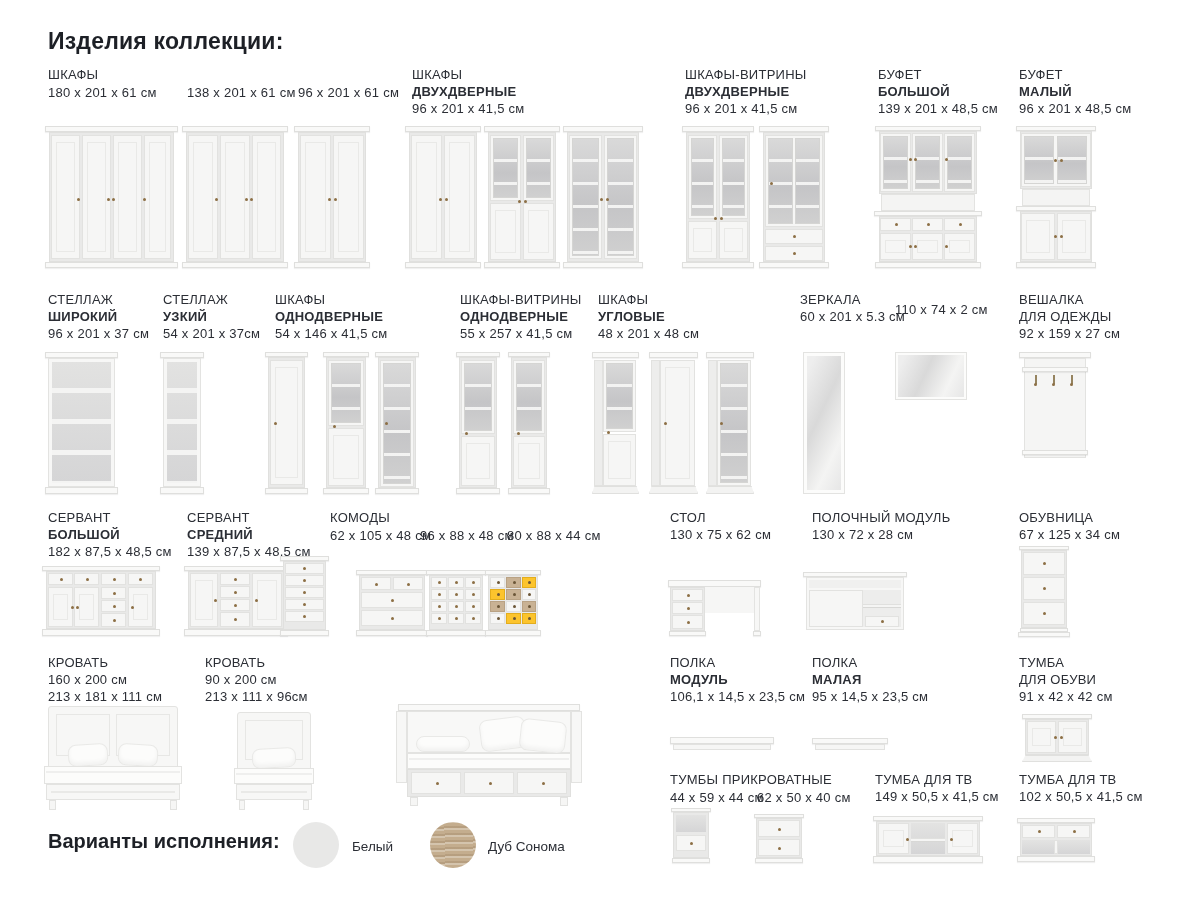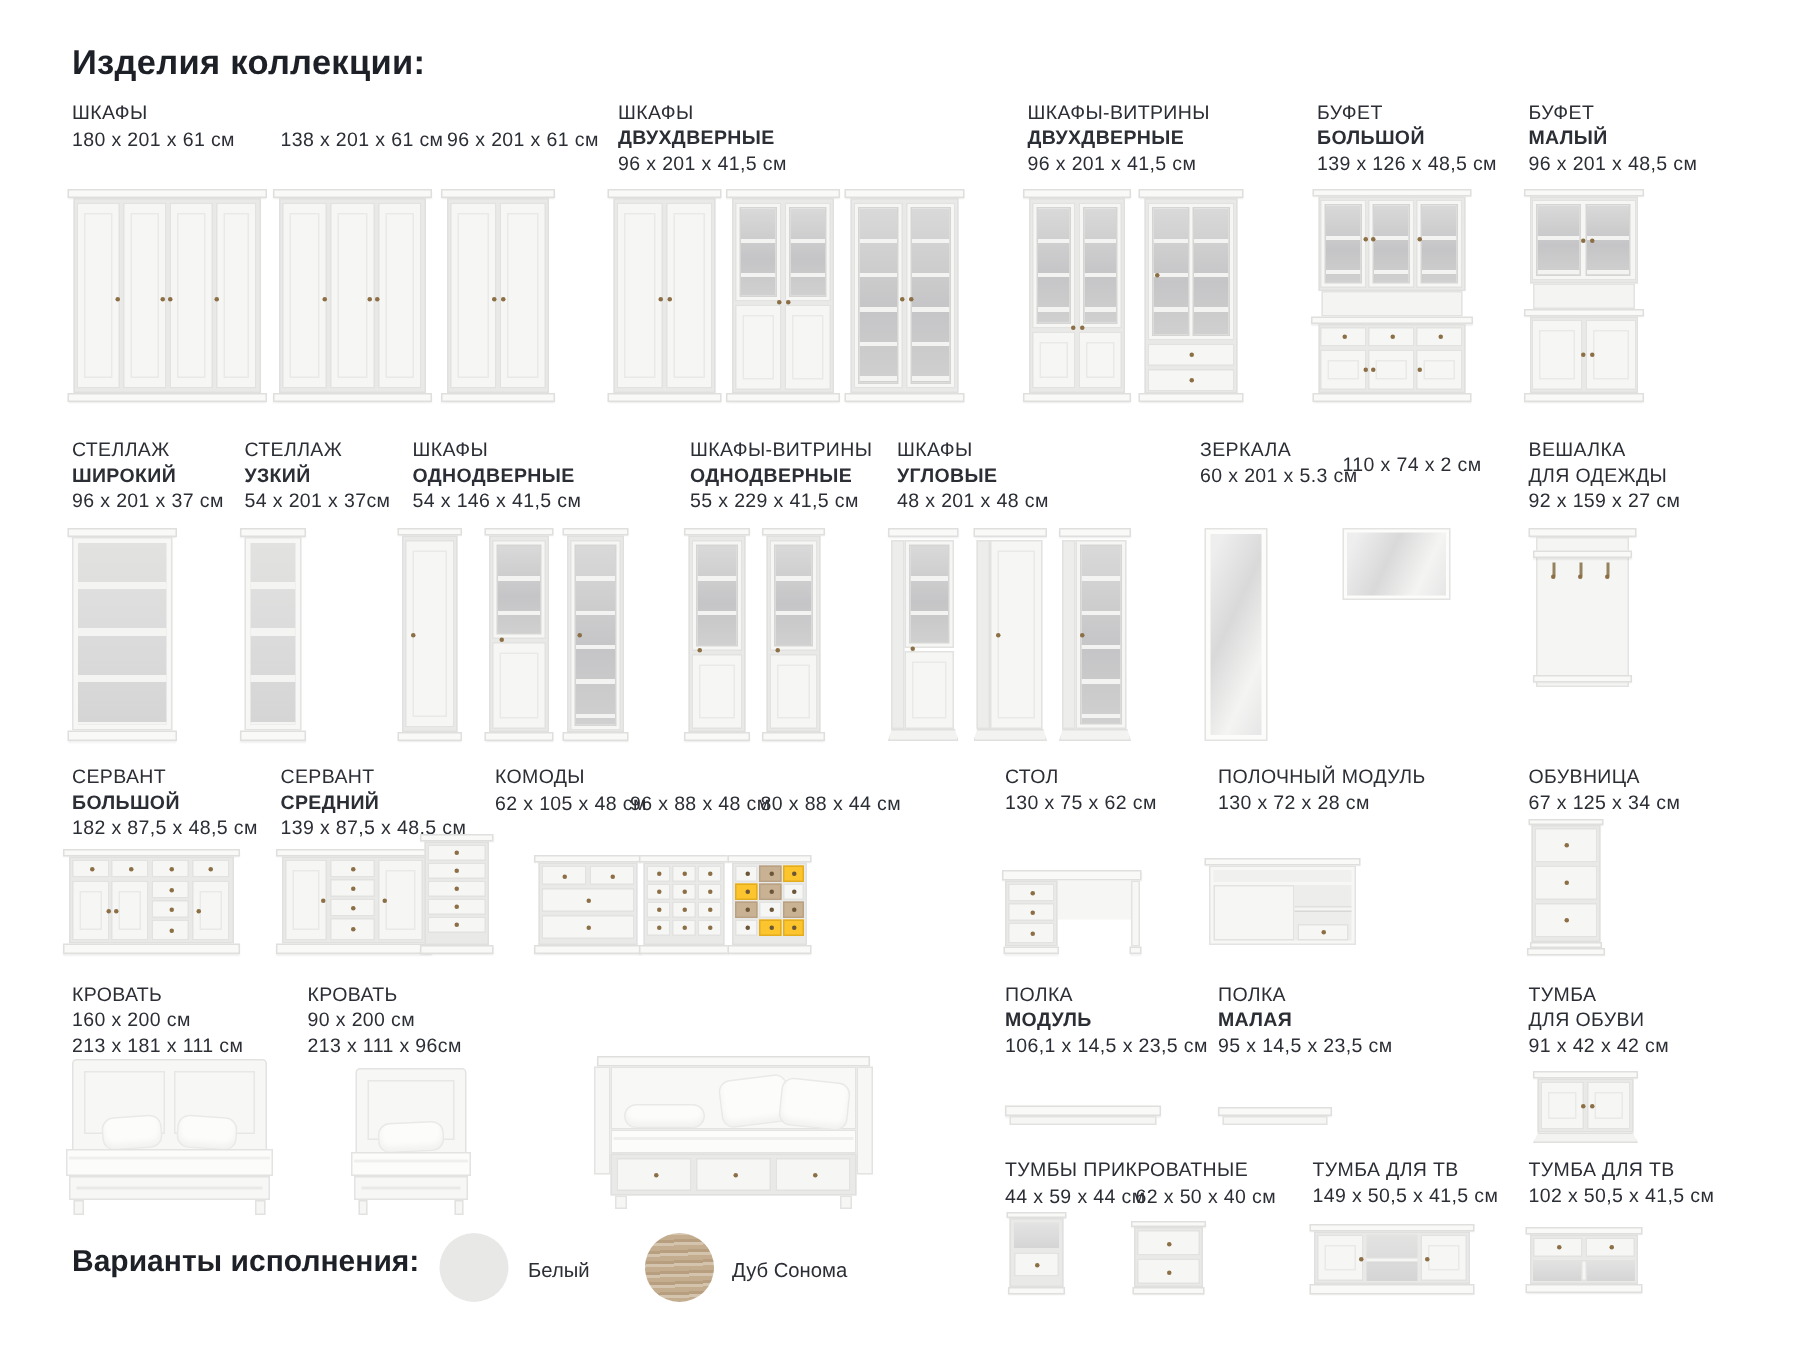--- a/index.html
+++ b/index.html
@@ -63,21 +63,21 @@
 
   <div class="lbl" style="left:685px;top:66px">
     <div>ШКАФЫ-ВИТРИНЫ</div>
     <div class="b">ДВУХДВЕРНЫЕ</div>
     <div>96 x 201 x 41,5 см</div>
   </div>
 
   <div class="lbl" style="left:878px;top:66px">
     <div>БУФЕТ</div>
     <div class="b">БОЛЬШОЙ</div>
-    <div>139 x 126 x 48,5 см</div>
+    <div>139 x 201 x 48,5 см</div>
   </div>
 
   <div class="lbl" style="left:1019px;top:66px">
     <div>БУФЕТ</div>
     <div class="b">МАЛЫЙ</div>
     <div>96 x 201 x 48,5 см</div>
   </div>
 
   <div class="it" style="left:48px;top:126px;width:127px;height:142px">
     <i class="cr" style="left:-3px;top:0;width:133px;height:6px"></i>
@@ -238,21 +238,21 @@
     <div>54 x 201 x 37см</div>
   </div>
   <div class="lbl" style="left:275px;top:291px">
     <div>ШКАФЫ</div>
     <div class="b">ОДНОДВЕРНЫЕ</div>
     <div>54 x 146 x 41,5 см</div>
   </div>
   <div class="lbl" style="left:460px;top:291px">
     <div>ШКАФЫ-ВИТРИНЫ</div>
     <div class="b">ОДНОДВЕРНЫЕ</div>
-    <div>55 x 229 x 41,5 см</div>
+    <div>55 x 257 x 41,5 см</div>
   </div>
   <div class="lbl" style="left:598px;top:291px">
     <div>ШКАФЫ</div>
     <div class="b">УГЛОВЫЕ</div>
     <div>48 x 201 x 48 см</div>
   </div>
   <div class="lbl" style="left:800px;top:291px">
       <div>ЗЕРКАЛА</div>
     </div>
   <div class="lbl" style="left:800px;top:308px">60 x 201 x 5.3 см</div>

